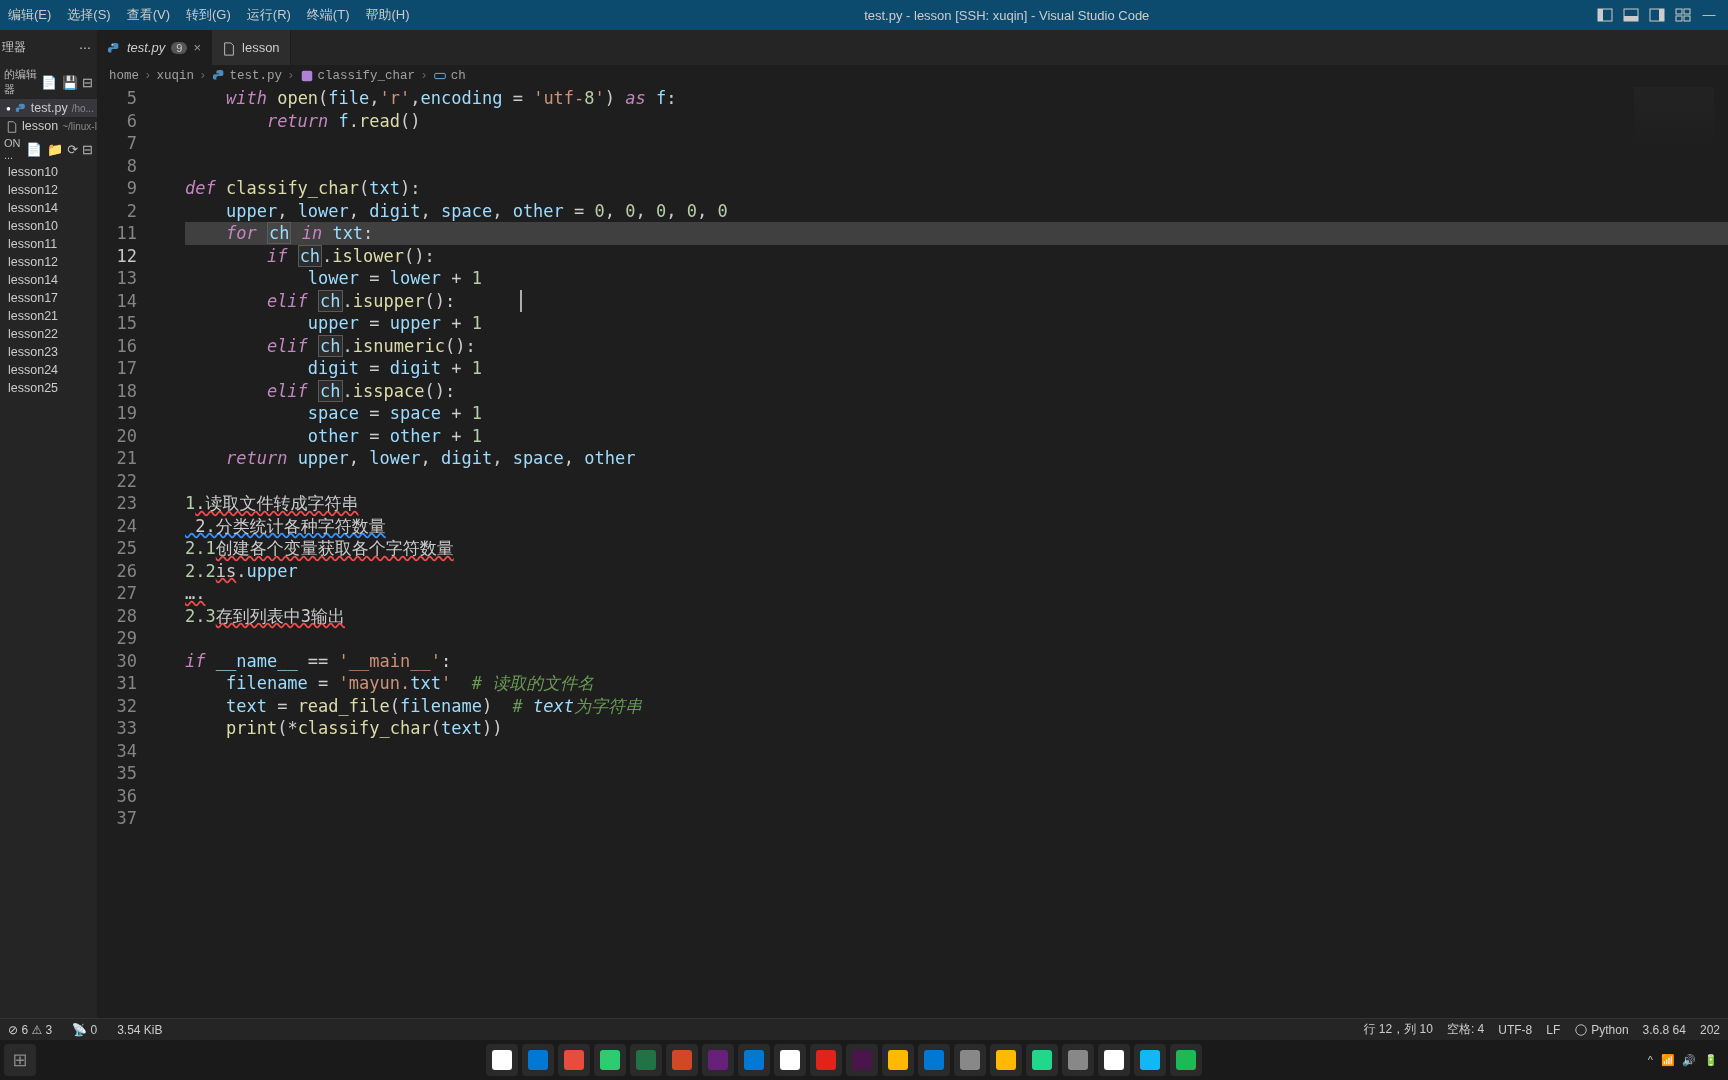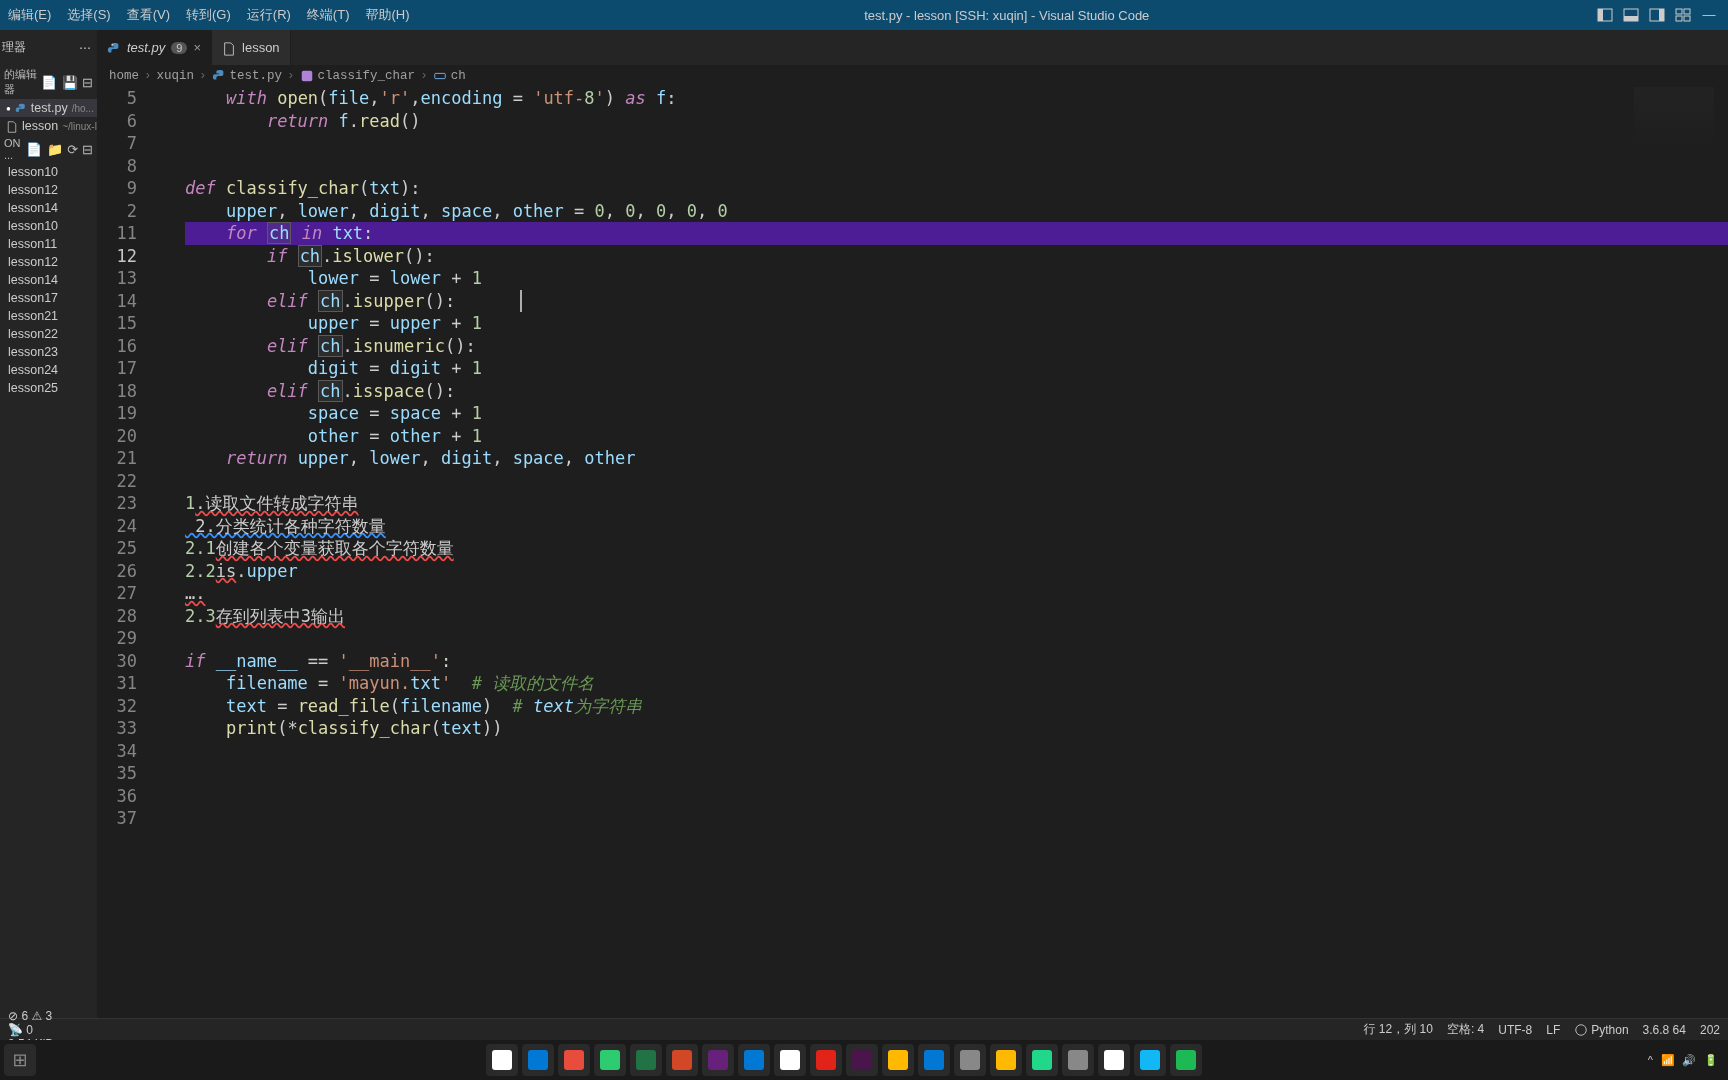--- a/index.html
+++ b/index.html
@@ -146,21 +146,21 @@
   width: 60px;
   text-align: right;
   padding-right: 20px;
   color: #858585;
   user-select: none;
 }
 .gutter .ln { height: 22.5px; }
 .gutter .ln.current { color: #c6c6c6; }
 .code { flex: 1; position: relative; margin-left: 28px; }
 .line { height: 22.5px; white-space: pre; }
-.line.current { background: #4c1d95; }
+.line.current { background: #404040; }
 .cursor-mark {
   position: absolute;
   width: 2px;
   height: 22px;
   background: #aeafad;
 }
 .kw2 { color: #c586c0; font-style: italic; }
 .fn { color: #dcdcaa; }
 .var { color: #9cdcfe; }
 .str { color: #ce9178; }
@@ -188,21 +188,21 @@
   right: 0;
   height: 22px;
   background: #007acc;
   display: flex;
   align-items: center;
   font-size: 12px;
   color: #ffffff;
   padding: 0 8px;
 }
 .statusbar.default { background: #252526; color: #cccccc; border-top: 1px solid #333; }
-.sb-left { display: flex; gap: 0; flex-direction: column; }
+.sb-left { display: flex; gap: 20px; }
 .sb-right { margin-left: auto; display: flex; gap: 14px; }
 .sb-item { display: flex; align-items: center; gap: 3px; cursor: pointer; }
 
 
 .taskbar {
   position: absolute;
   bottom: 0;
   left: 0;
   right: 0;
   height: 40px;

